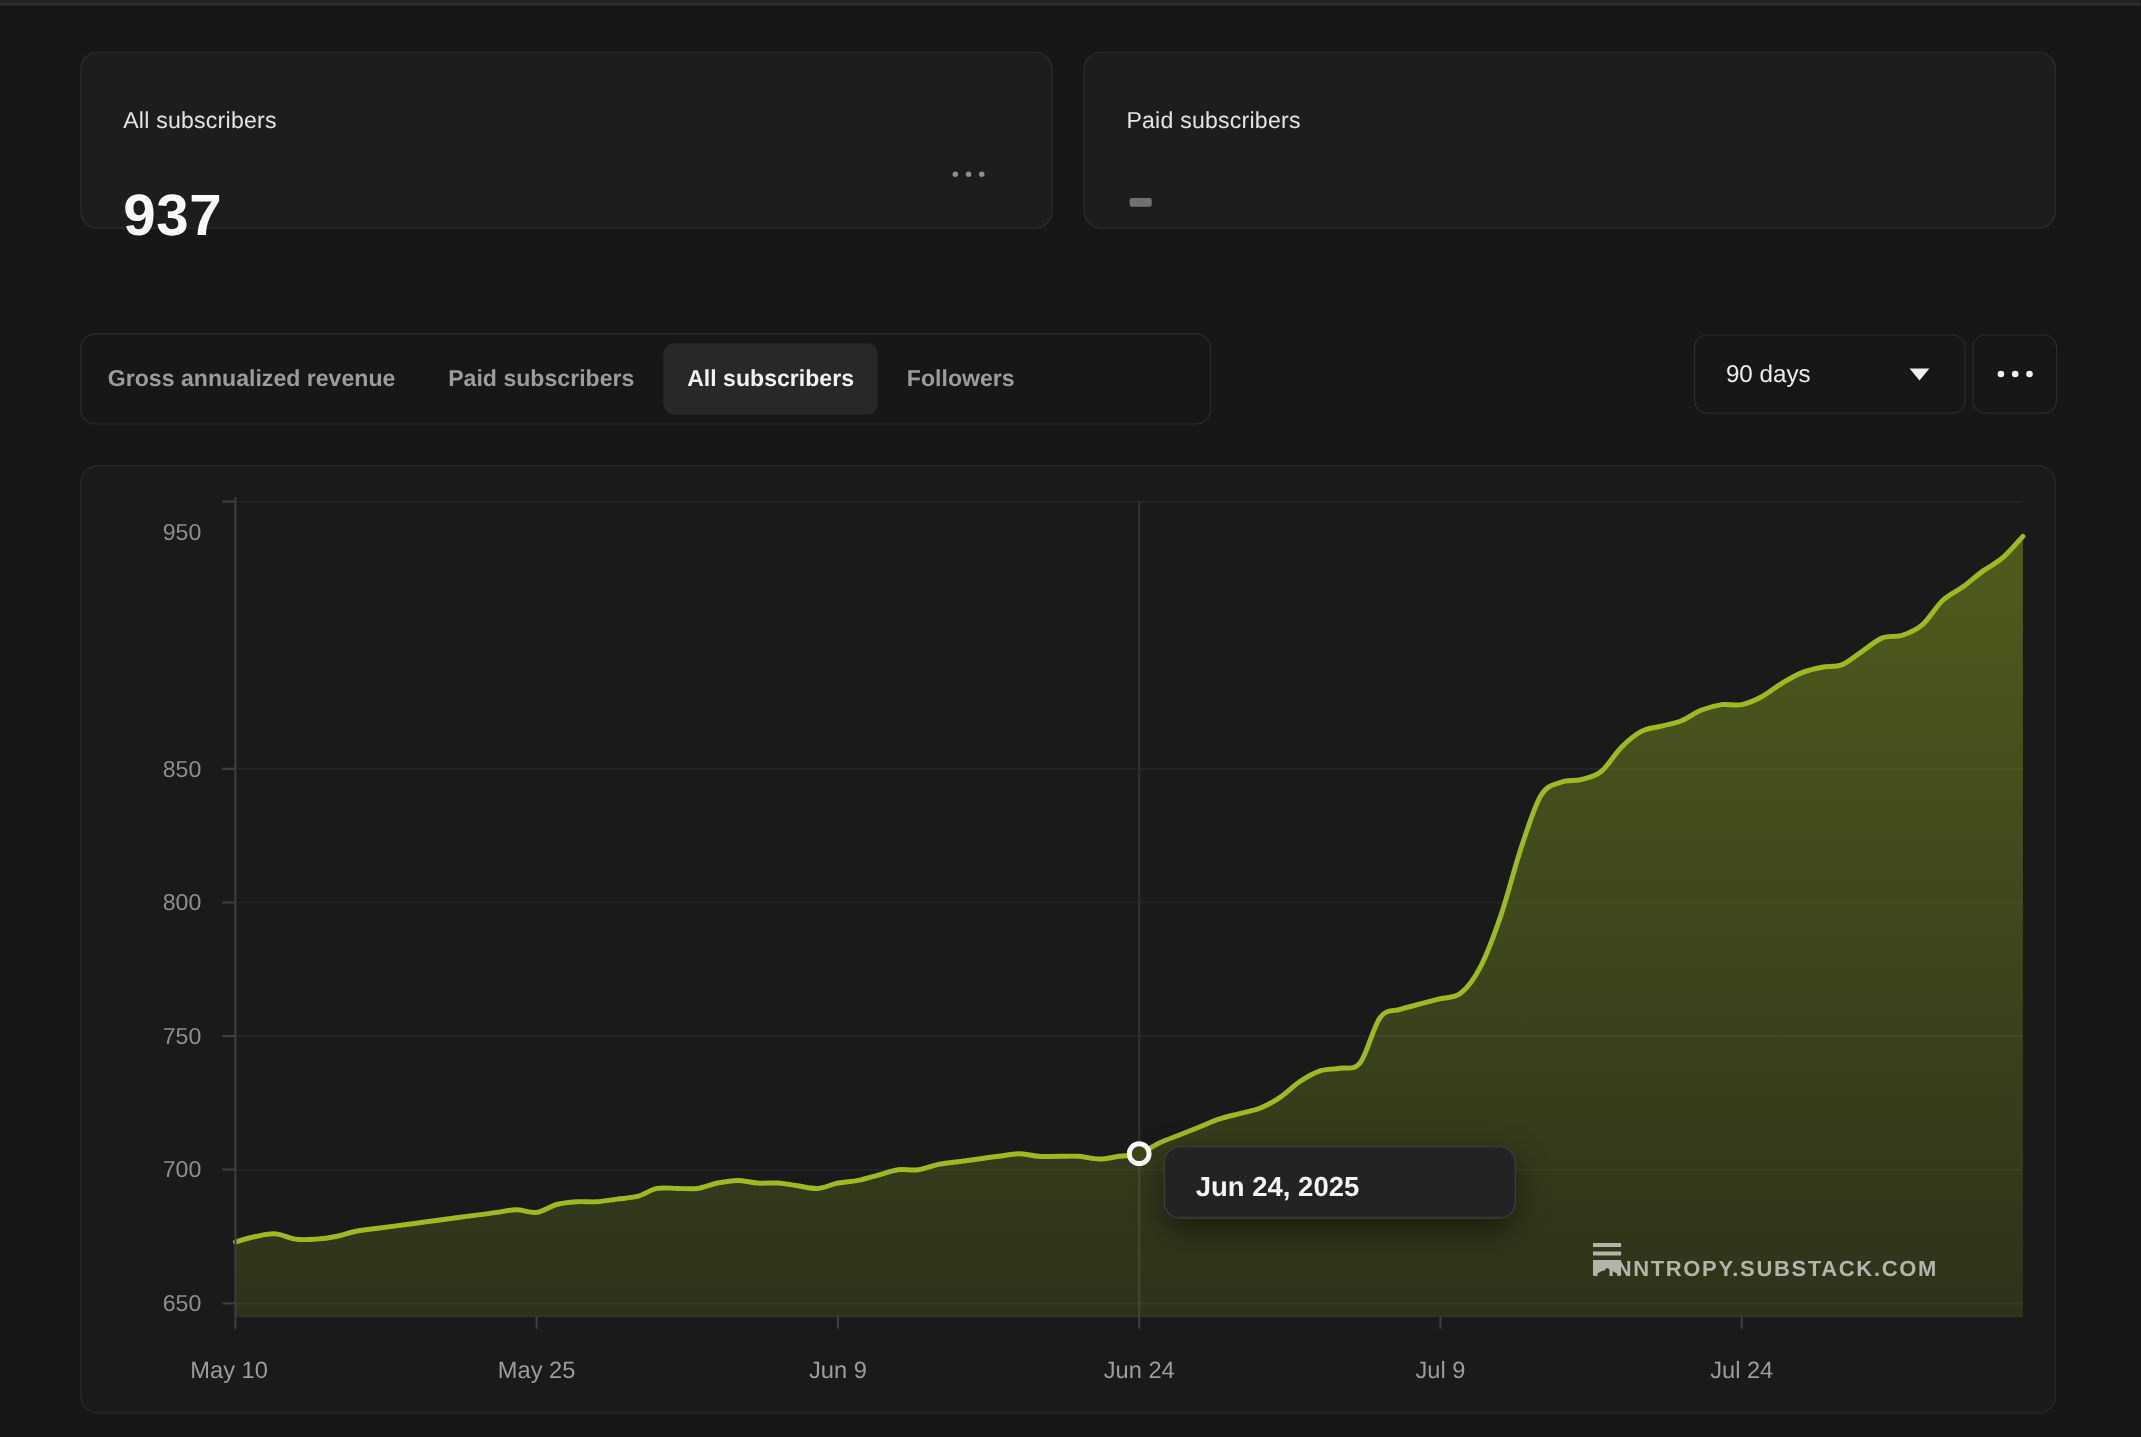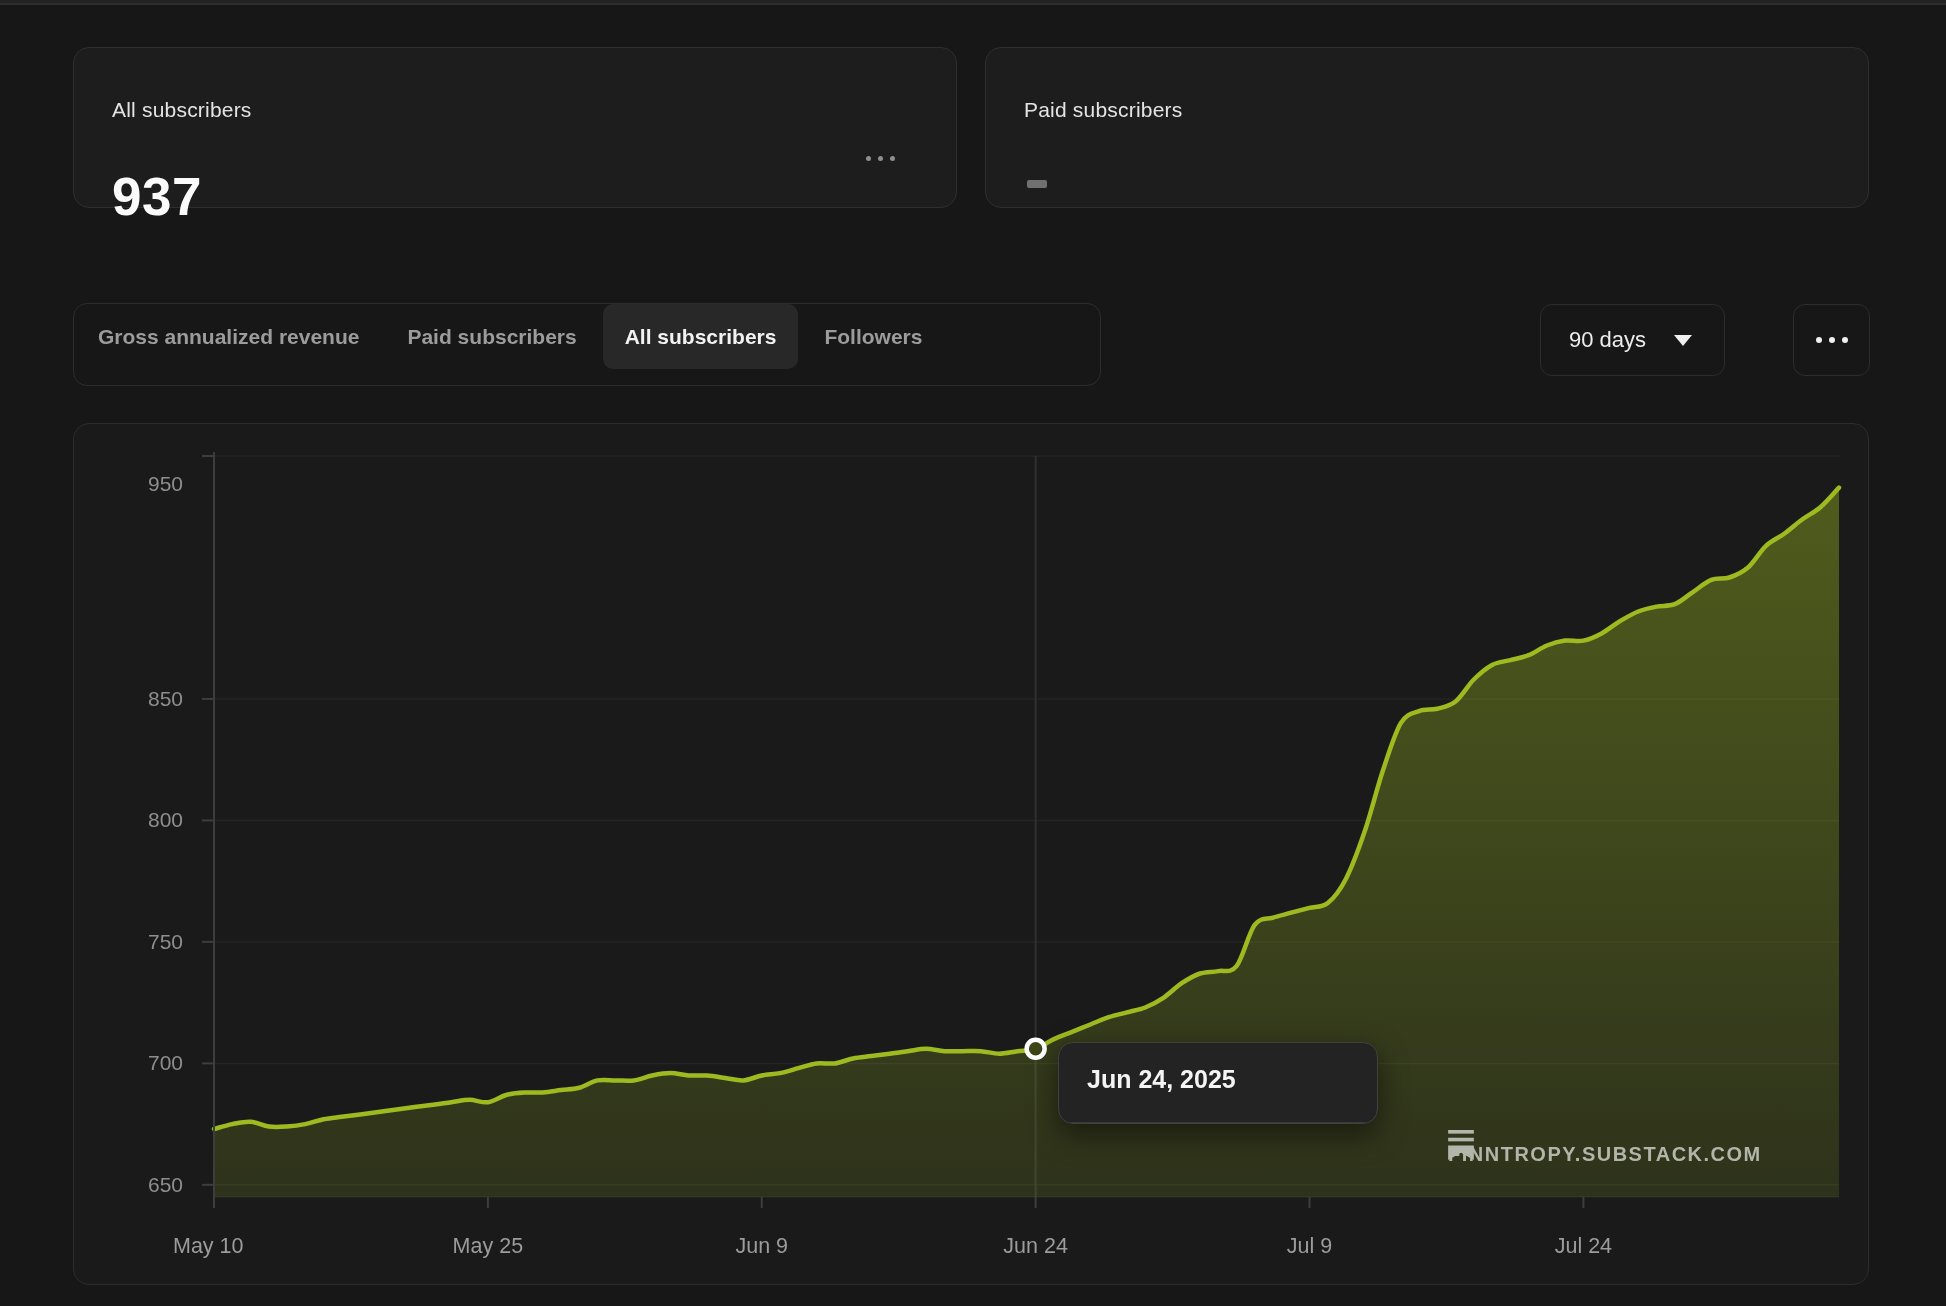--- a/index.html
+++ b/index.html
@@ -35,31 +35,31 @@
   }
   .card-dots i { width:5px; height:5px; border-radius:50%; background:#8f8f8f; }
   .stat-dash {
     position:absolute; left:41px; top:132px; width:20px; height:8px;
     border-radius:2px; background:#707070;
   }
   
   .tabs {
     position:absolute; left:73px; top:303px; width:1028px; height:83px;
     border:1.5px solid #2d2d2d; border-radius:14px;
-    display:flex; padding:0 2px; gap:4px;
+    display:flex; align-items:center; padding:0 2px; gap:4px;
   }
   .tab {
     padding:0 22px; height:65px; display:flex; align-items:center;
     font-size:21px; font-weight:600; color:#9c9c9c; white-space:nowrap;
     border-radius:10px; cursor:pointer;
   }
   .tab.active { background:#282828; color:#f2f2f2; }
   
   .range-select {
-    position:absolute; left:1540px; top:304px; width:185px; height:72px;
+    position:absolute; left:1540px; top:304px; width:247px; height:72px;
     border:1.5px solid #2d2d2d; border-radius:12px; cursor:pointer;
     display:flex; align-items:center;
   }
   .range-select .val { margin-left:28px; font-size:22px; color:#ececec; }
   .caret {
     position:absolute; right:32px; top:30px;
     width:0; height:0; border-left:9px solid transparent;
     border-right:9px solid transparent; border-top:11px solid #f0f0f0;
   }
   .more-btn {
@@ -80,21 +80,21 @@
   }
   .watermark .wm-text {
     font-size:20px; font-weight:700; letter-spacing:1.5px; color:#b2b6aa;
   }
   .tooltip {
     position:absolute; left:984px; top:618px; width:320px;
     background:#232323; border:1.5px solid #414141; border-radius:15px;
     box-shadow:0 10px 28px rgba(0,0,0,.5); overflow:hidden;
   }
   .tooltip .row1 {
-    padding:22px 28px 28px 28px; font-size:25px; font-weight:700; color:#f4f4f4;
+    padding:22px 28px 12px 28px; font-size:25px; font-weight:700; color:#f4f4f4;
     border-bottom:1.5px solid #3a3a3a;
   }
   .tooltip .row2 { padding:20px 28px 22px 28px; font-size:25px; color:#dcdcdc; }
 </style>
 </head>
 <body>
 
 <div class="topbar"></div>
 
 <div class="stat-card first">

